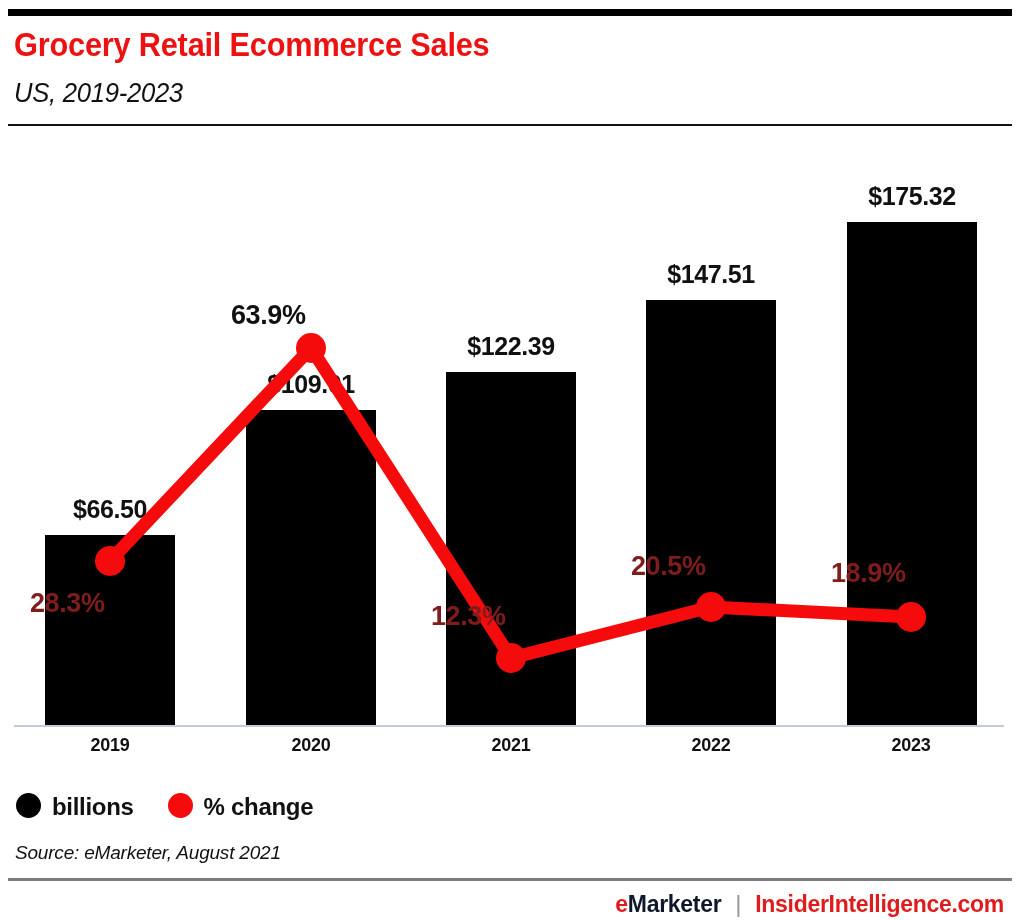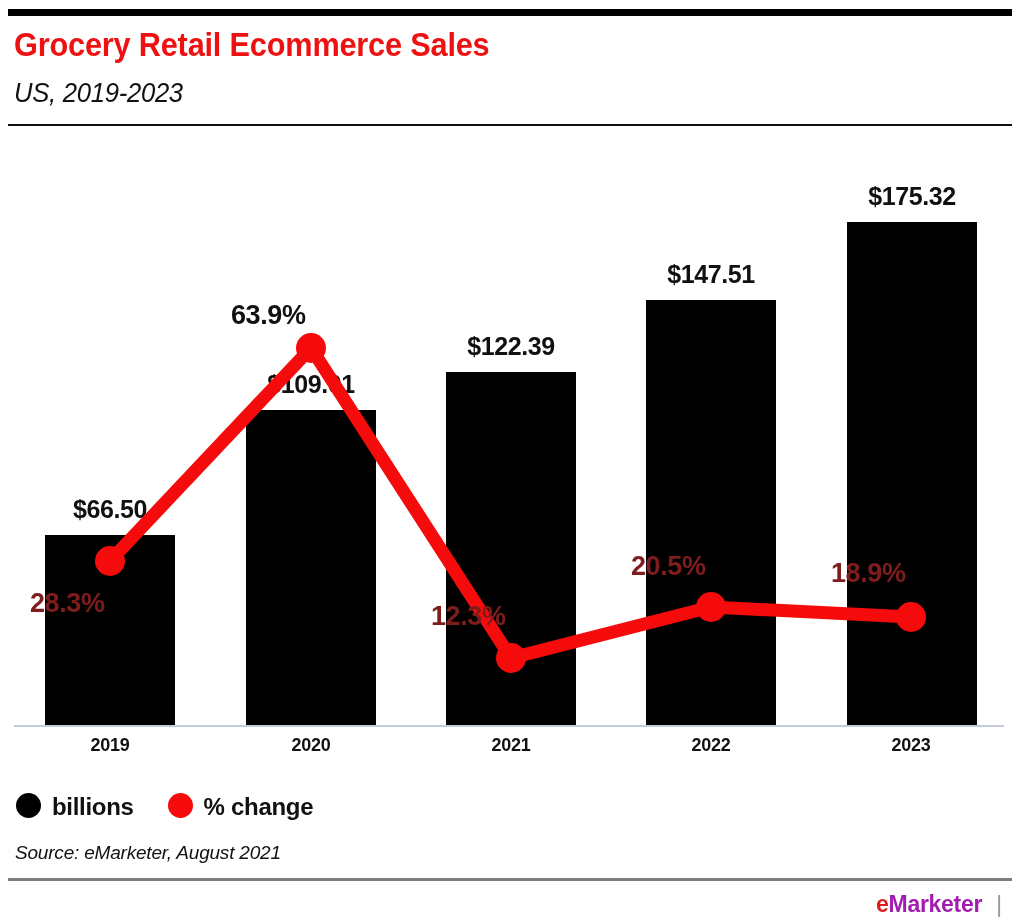--- a/index.html
+++ b/index.html
@@ -194,21 +194,21 @@
     top: 890px;
     display: flex;
     align-items: center;
     gap: 12px;
     font-size: 23px;
     font-weight: 700;
     letter-spacing: -0.3px;
     white-space: nowrap;
   }
   .brand-em-e { color: #e01b1b; }
-  .brand-em-rest { color: #a21caf; }
+  .brand-em-rest { color: #0f172a; }
   .brand-sep {
     color: #9a9a9a;
     font-weight: 400;
     font-size: 24px;
     padding: 0 2px;
   }
   .brand-ii { color: #e01b1b; }
 </style>
 </head>
 <body>
@@ -268,15 +268,16 @@
       <span class="legend-text">% change</span>
     </div>
   </div>
 
   <div class="source">Source: eMarketer, August 2021</div>
 
   <div class="footer-rule"></div>
   <div class="footer-brand">
     <span><span class="brand-em-e">e</span><span class="brand-em-rest">Marketer</span></span>
     <span class="brand-sep">|</span>
+    <span class="brand-ii">InsiderIntelligence.com</span>
   </div>
 
 </div>
 
 </body></html>

